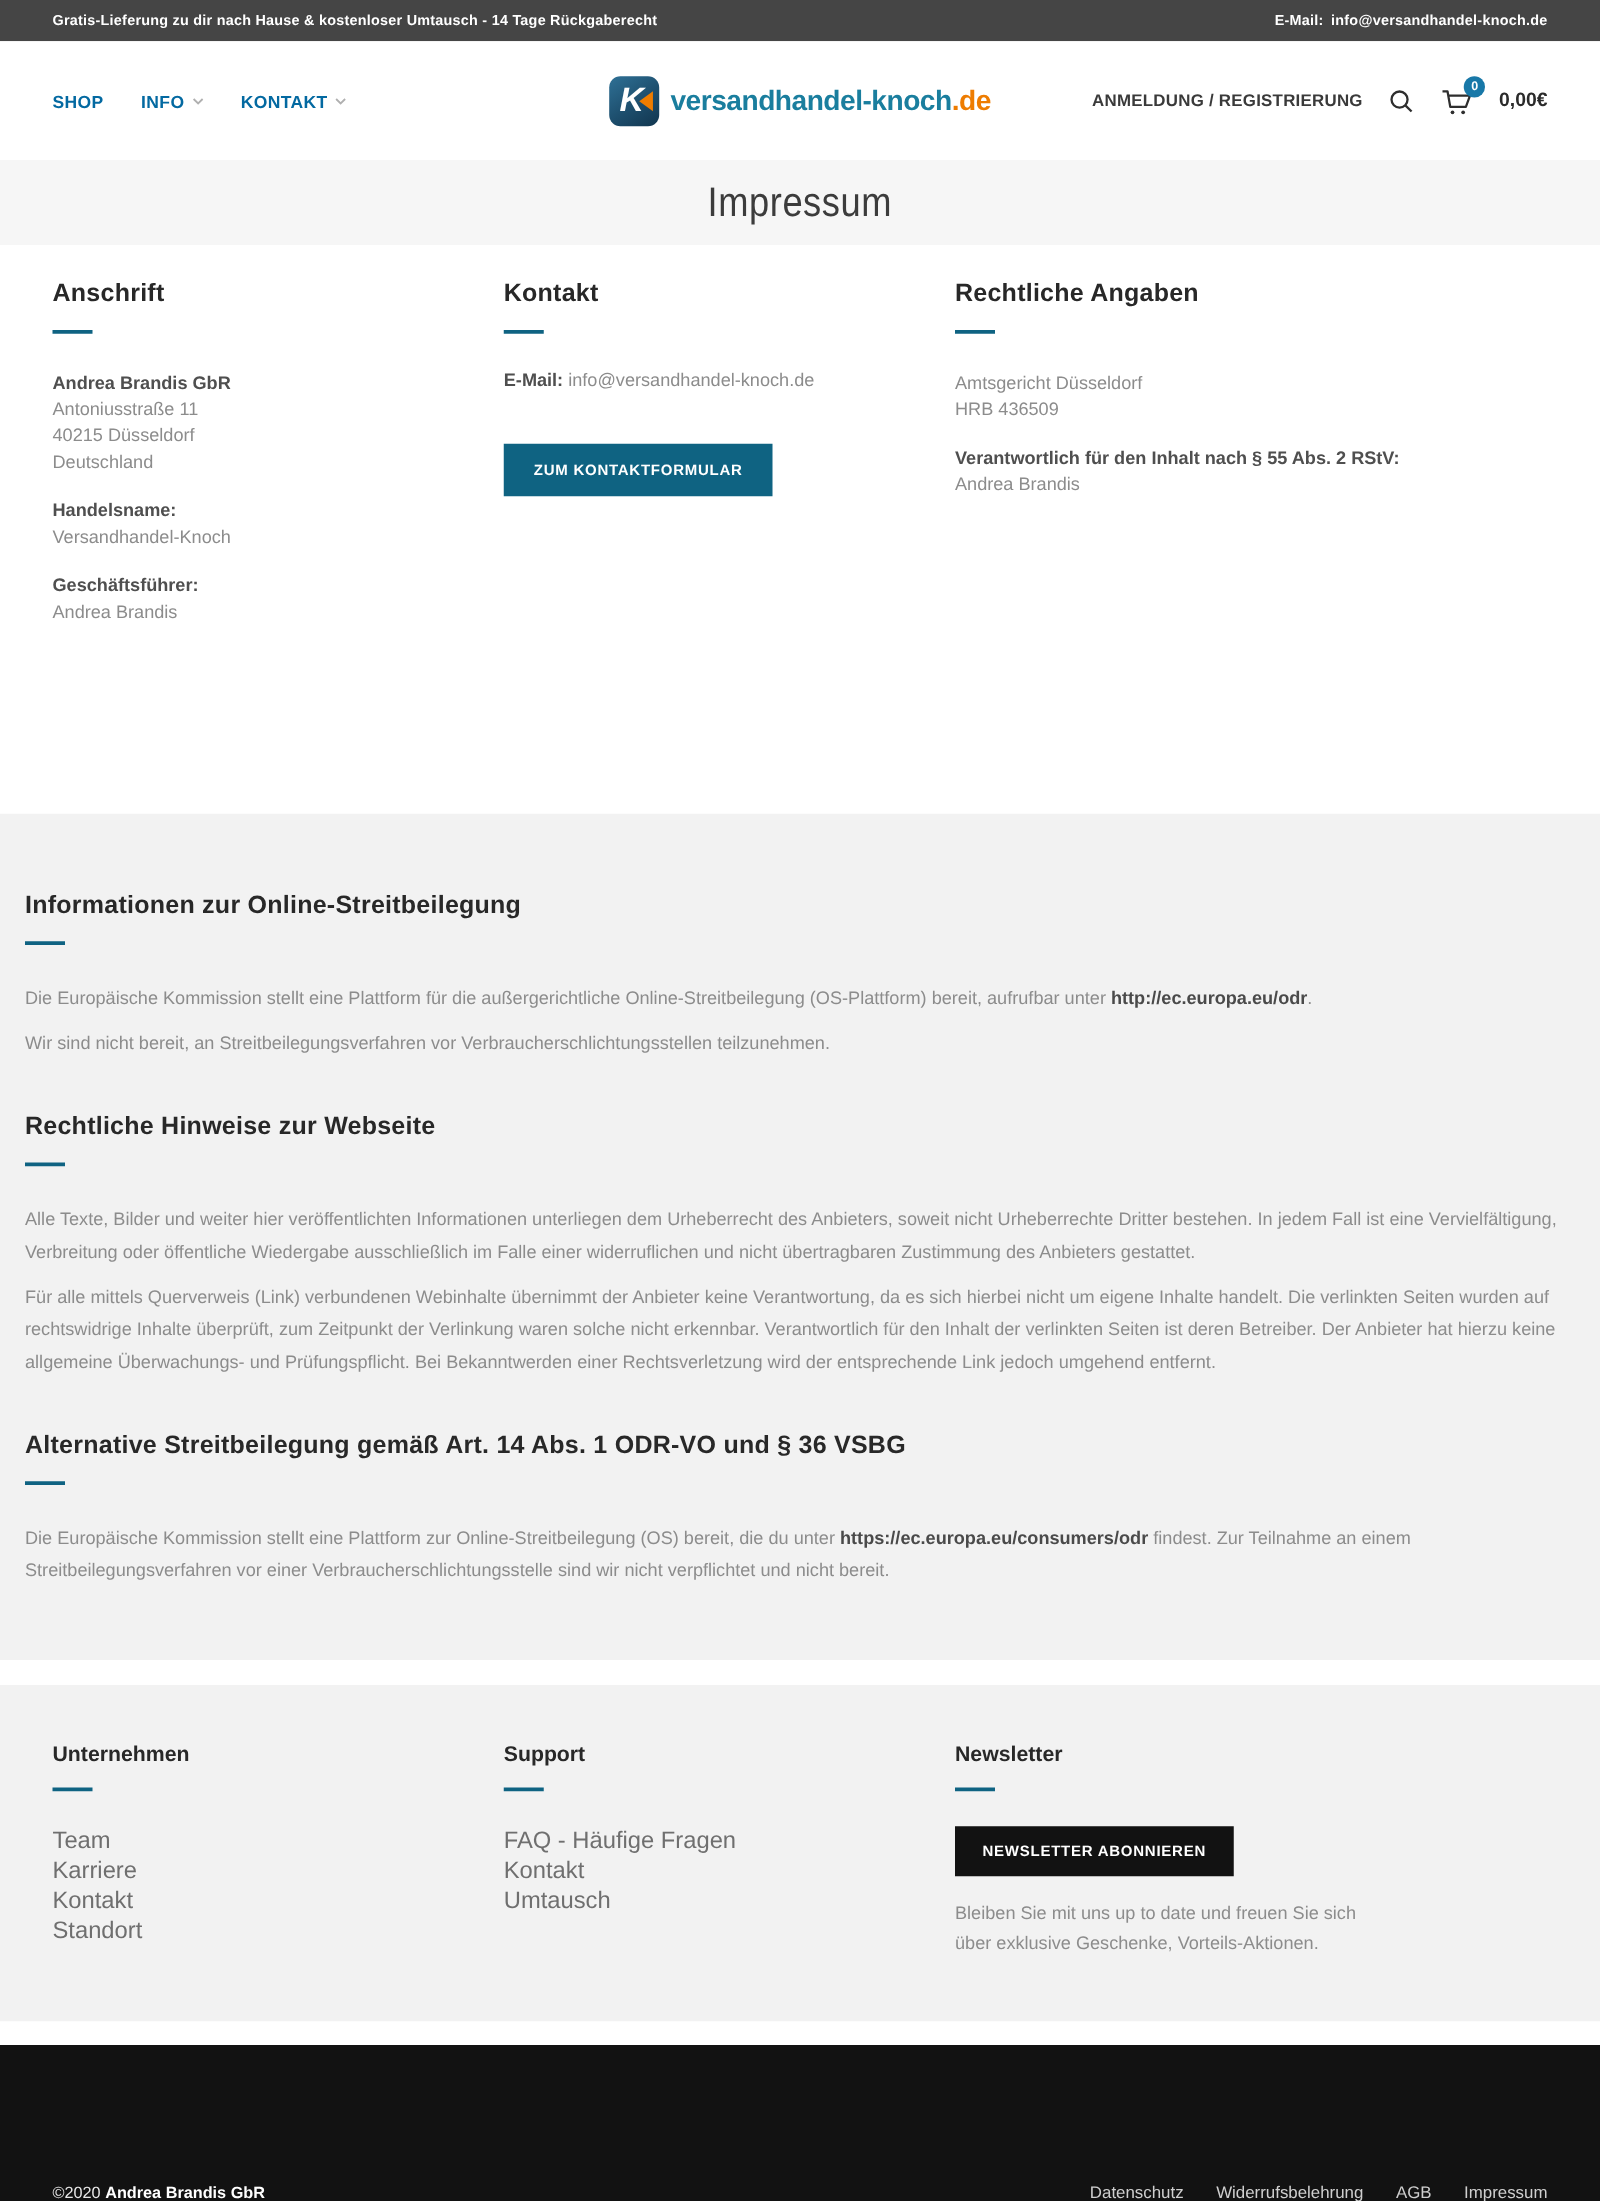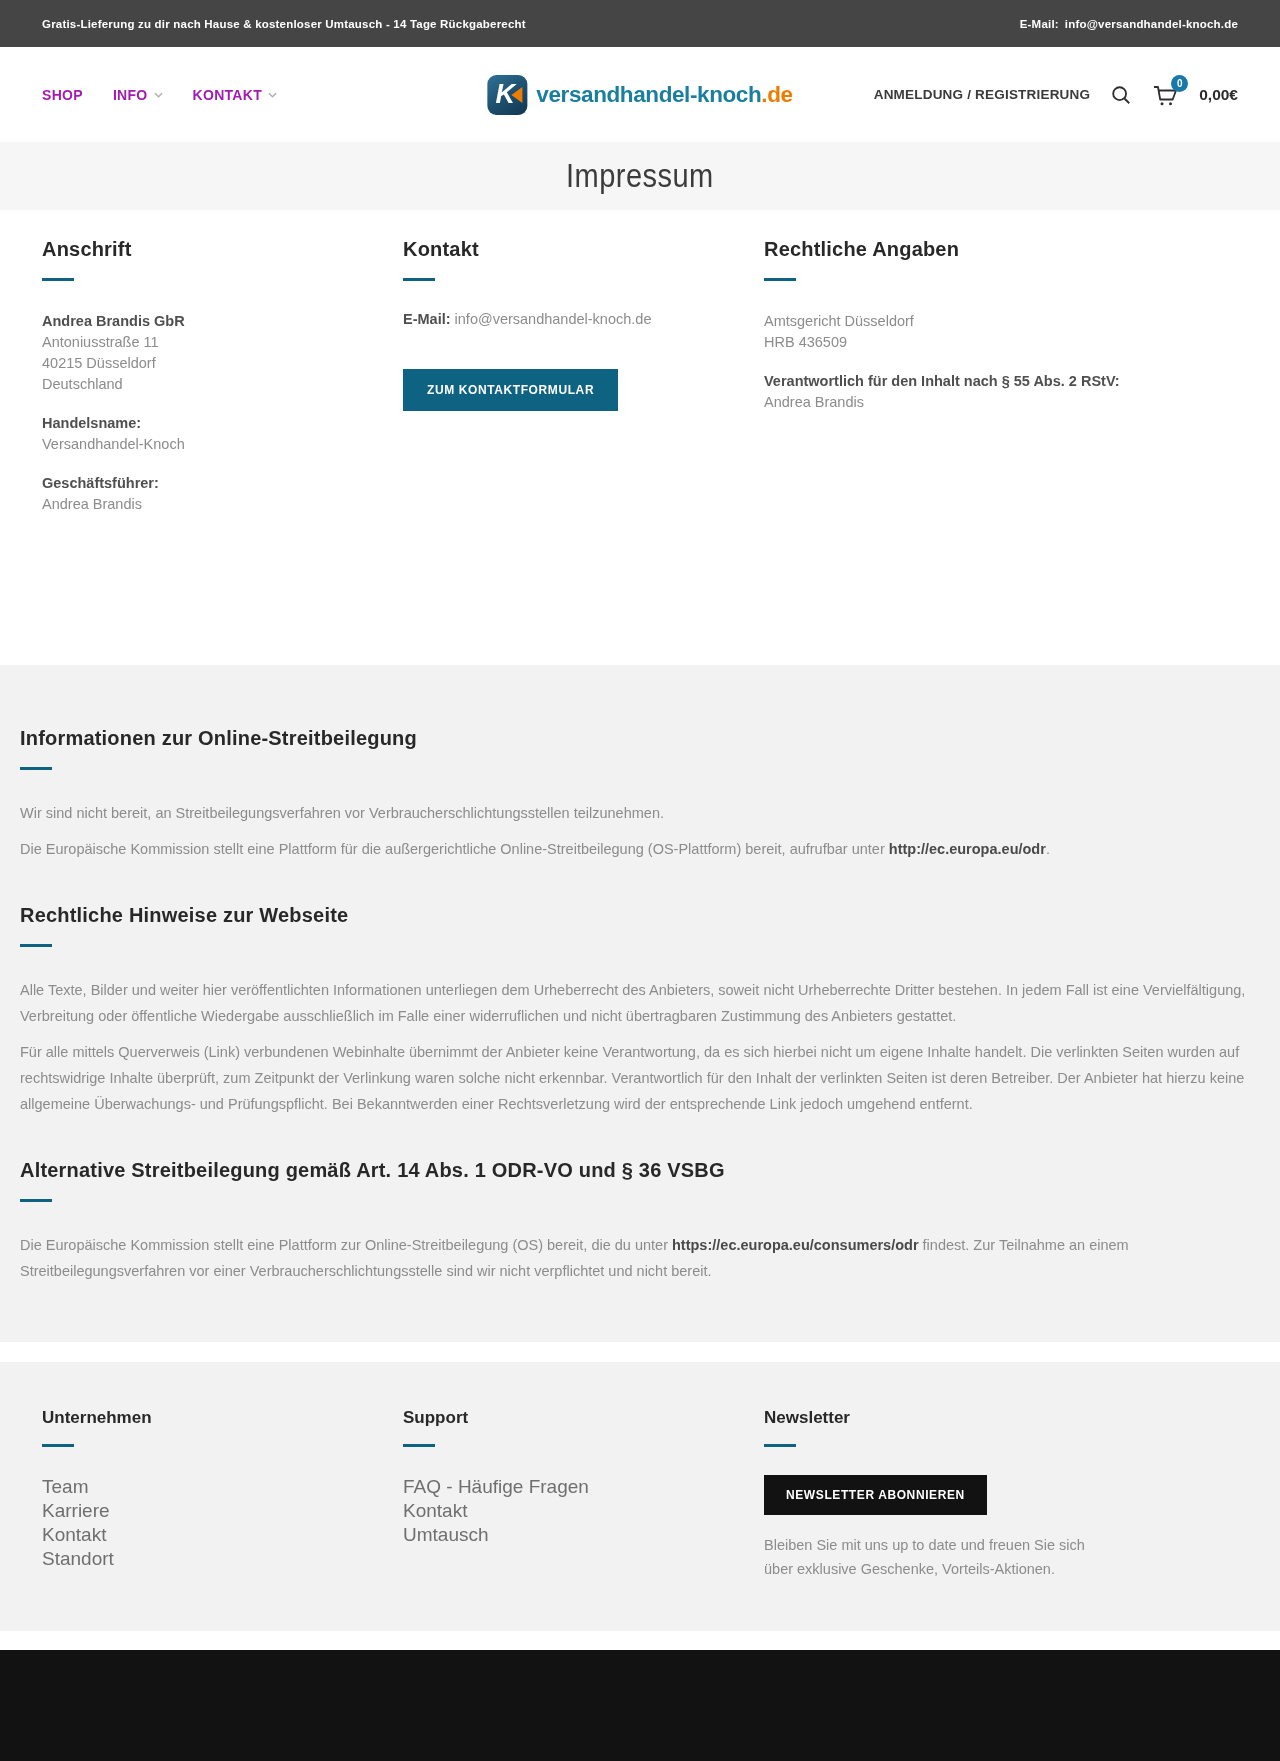--- a/index.html
+++ b/index.html
@@ -1,30 +1,30 @@
 <!DOCTYPE html>
 <html lang="de"><head>
 <meta charset="utf-8">
 <style>
   * { margin:0; padding:0; box-sizing:border-box; }
   html,body { width:1280px; background:#ffffff; font-family:"Liberation Sans", sans-serif; }
 
   
-  .topbar { height:47px; background:#454545; color:#fff;
+  .topbar { height:33px; background:#454545; color:#fff;
     display:flex; justify-content:space-between; align-items:center;
     padding:0 42px; font-size:11.5px; font-weight:700; letter-spacing:.2px; }
   .topbar a { color:#fff; text-decoration:none; }
   .topbar .email-label { margin-right:6px; }
 
   
   .header { position:relative; height:95px; background:#fff;
     display:flex; align-items:center; justify-content:space-between; padding:0 42px; }
   .main-nav { display:flex; gap:30px; align-items:center; }
   .nav-item { display:flex; align-items:center; gap:6px; text-decoration:none;
-    color:#a21caf; font-size:14px; font-weight:700; letter-spacing:.3px; cursor:pointer; }
+    color:#0369a1; font-size:14px; font-weight:700; letter-spacing:.3px; cursor:pointer; }
   .chev { width:9px; height:6px; }
 
   .logo { position:absolute; left:50%; top:50%; transform:translate(-50%,-50%);
     display:flex; align-items:center; gap:9px; text-decoration:none; }
   .logo-mark { position:relative; width:40px; height:40px; border-radius:9px;
     background:linear-gradient(145deg,#2f7196 0%,#1d4e6d 55%,#12364f 100%);
     display:flex; align-items:center; justify-content:center; }
   .logo-k { color:#fff; font-size:27px; font-weight:700; font-style:italic; line-height:1;
     transform:translateX(-2px); }
   .logo-arrow { position:absolute; right:5px; top:12px; width:0; height:0;
@@ -195,22 +195,22 @@
       <div class="val">Andrea Brandis</div>
     </div>
   </div>
 </section>
 
 <section class="legal">
 
   <div class="legal-section">
     <div class="h2">Informationen zur Online-Streitbeilegung</div>
     <div class="rule"></div>
+    <p><span>Die Europäische Kommission stellt eine Plattform für die außergerichtliche Online-Streitbeilegung (OS-Plattform) bereit, aufrufbar unter </span><a href="#" class="text-link">http://ec.europa.eu/odr</a><span>.</span></p>
     <p>Wir sind nicht bereit, an Streitbeilegungsverfahren vor Verbraucherschlichtungsstellen teilzunehmen.</p>
-    <p><span>Die Europäische Kommission stellt eine Plattform für die außergerichtliche Online-Streitbeilegung (OS-Plattform) bereit, aufrufbar unter </span><a href="#" class="text-link">http://ec.europa.eu/odr</a><span>.</span></p>
   </div>
 
   <div class="legal-section">
     <div class="h2">Rechtliche Hinweise zur Webseite</div>
     <div class="rule"></div>
     <p>Alle Texte, Bilder und weiter hier veröffentlichten Informationen unterliegen dem Urheberrecht des Anbieters, soweit nicht Urheberrechte Dritter bestehen. In jedem Fall ist eine Vervielfältigung, Verbreitung oder öffentliche Wiedergabe ausschließlich im Falle einer widerruflichen und nicht übertragbaren Zustimmung des Anbieters gestattet.</p>
     <p>Für alle mittels Querverweis (Link) verbundenen Webinhalte übernimmt der Anbieter keine Verantwortung, da es sich hierbei nicht um eigene Inhalte handelt. Die verlinkten Seiten wurden auf rechtswidrige Inhalte überprüft, zum Zeitpunkt der Verlinkung waren solche nicht erkennbar. Verantwortlich für den Inhalt der verlinkten Seiten ist deren Betreiber. Der Anbieter hat hierzu keine allgemeine Überwachungs- und Prüfungspflicht. Bei Bekanntwerden einer Rechtsverletzung wird der entsprechende Link jedoch umgehend entfernt.</p>
   </div>
 
   <div class="legal-section">

